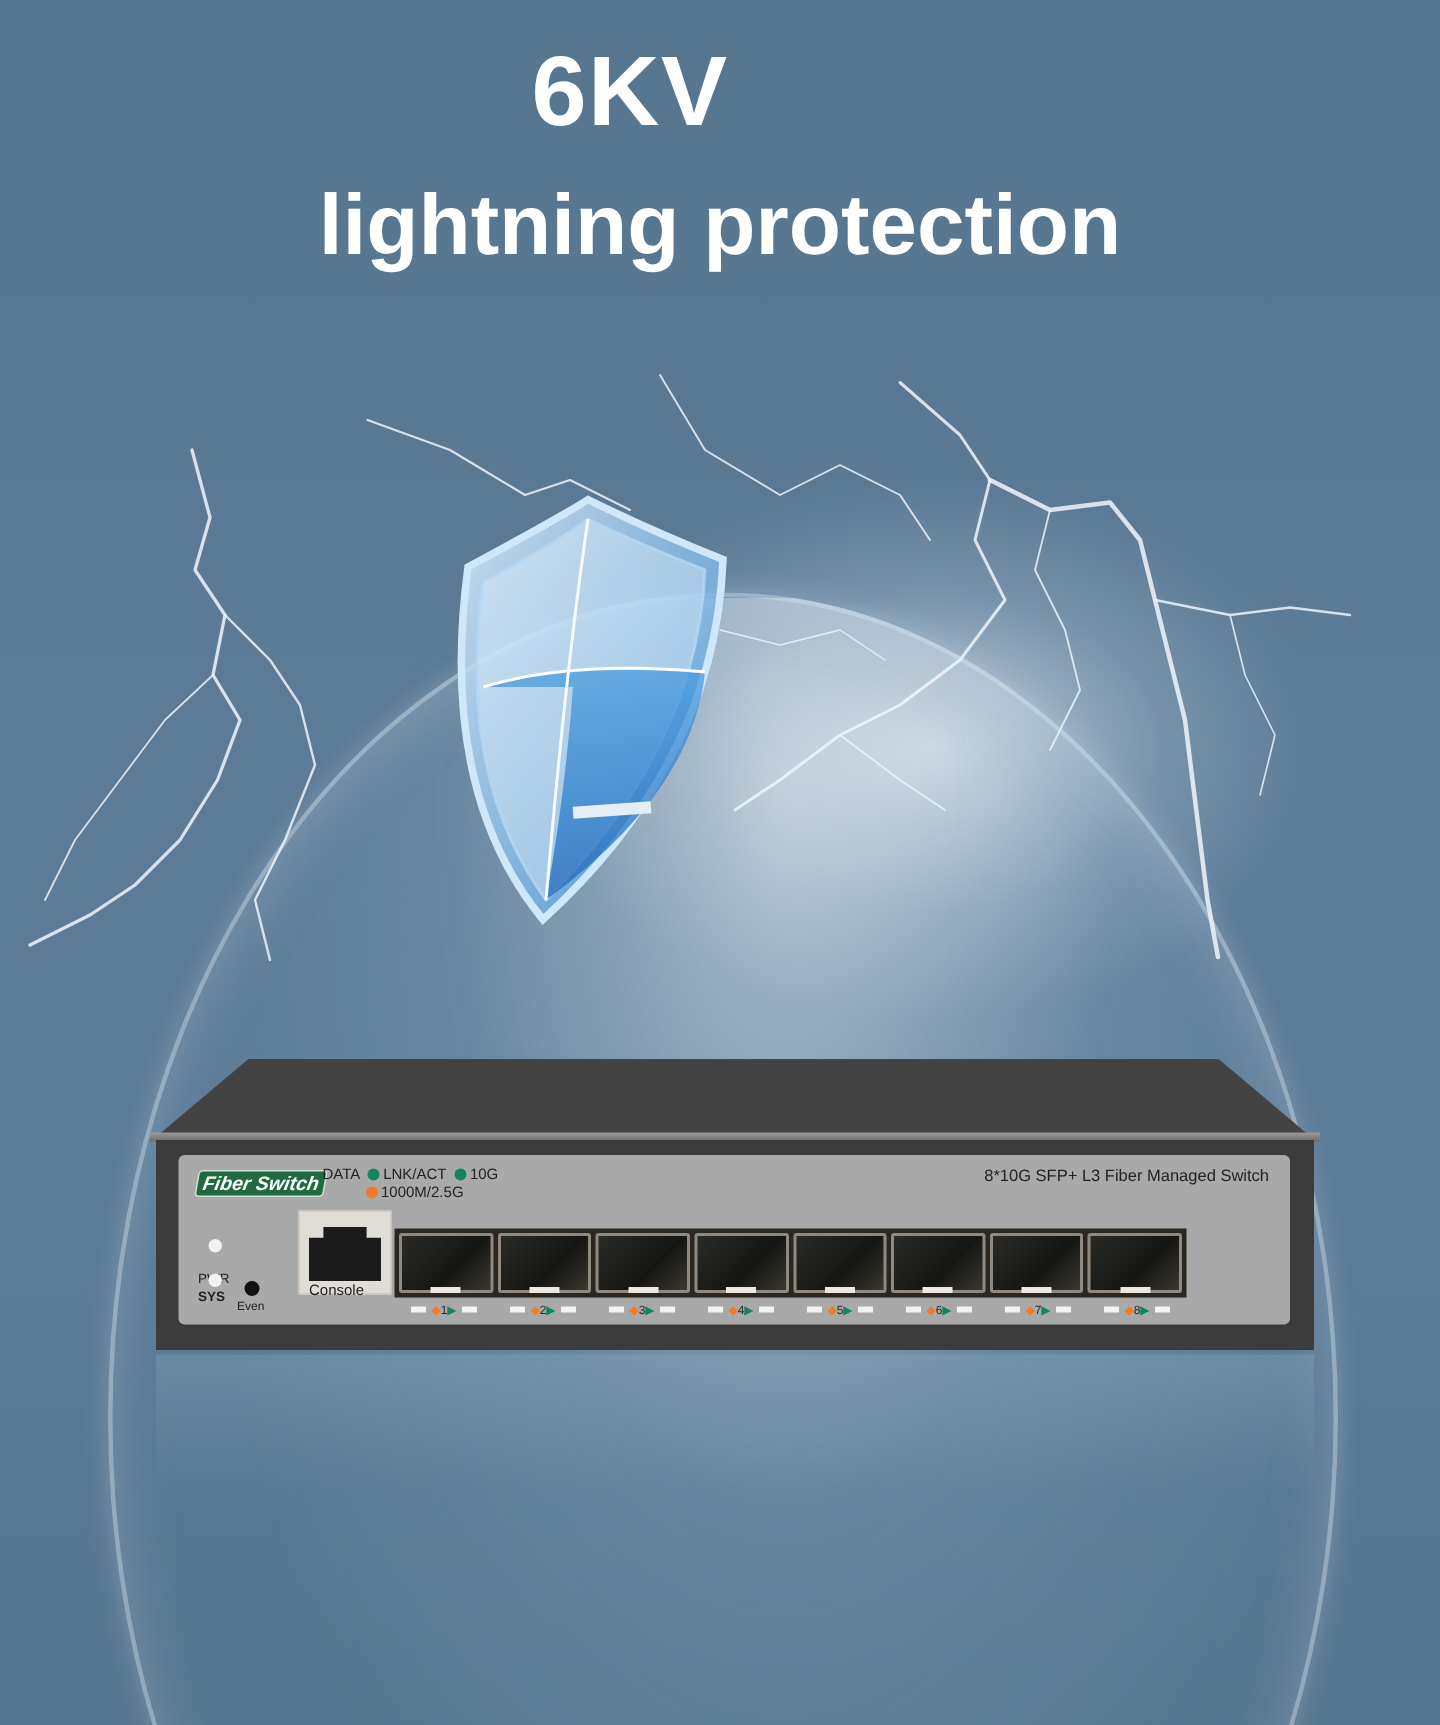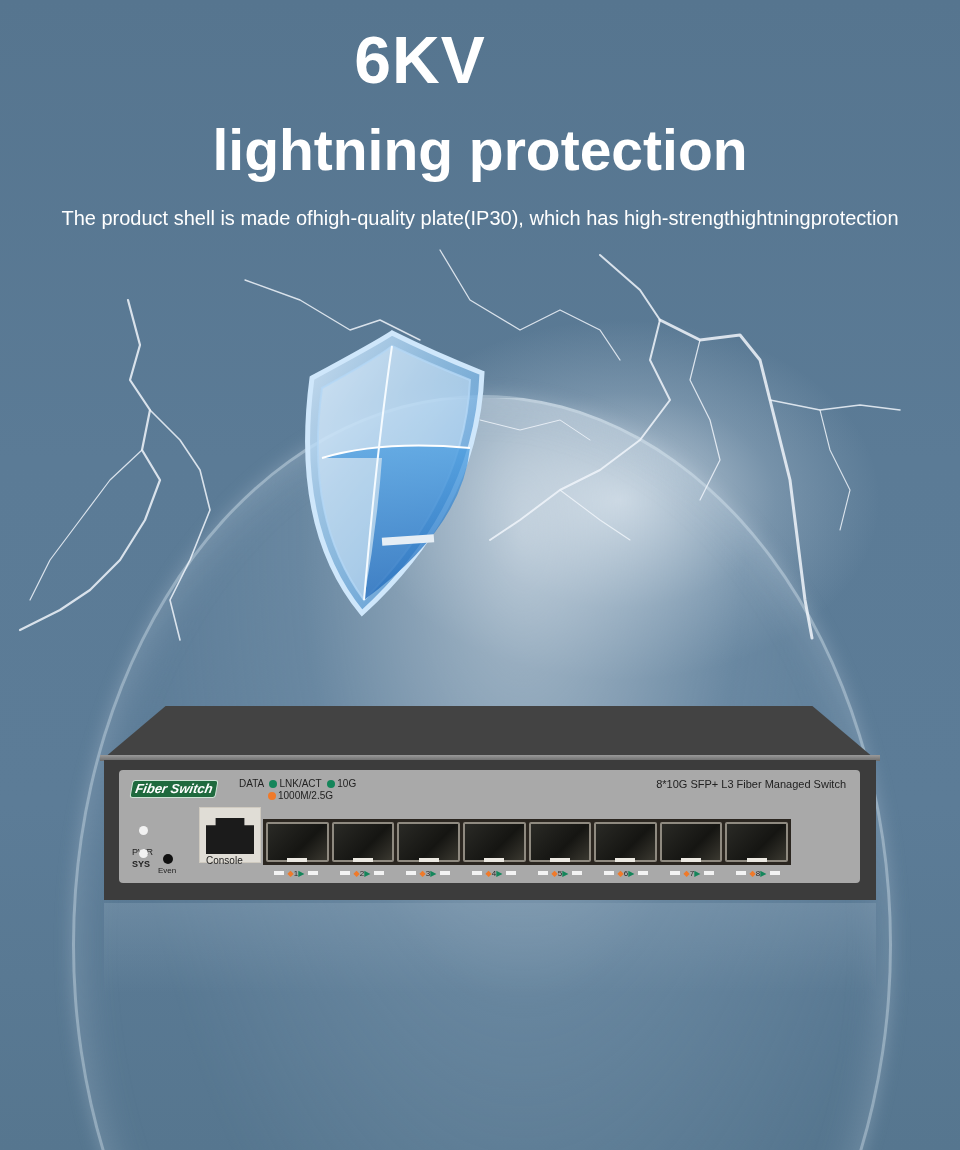--- a/index.html
+++ b/index.html
@@ -58,21 +58,21 @@
     position: absolute; left: 119px; top: 770px; width: 741px; height: 113px;
     background: #a9a9a9; border-radius: 4px;
   }
   .brand {
     position: absolute; left: 12px; top: 10px; width: 86px; height: 18px;
     background: #1f6a3e; border: 1px solid #cfe3d6; border-radius: 3px;
     transform: skewX(-10deg);
     color: #fff; font-style: italic; font-weight: bold; font-size: 13px;
     text-align: center; line-height: 16px;
   }
-  .legend { position: absolute; left: 120px; top: 8px; font-size: 10px; color: #222; line-height: 12px; }
+  .legend { position: absolute; left: 96px; top: 8px; font-size: 10px; color: #222; line-height: 12px; }
   .dot { display: inline-block; width: 8px; height: 8px; border-radius: 50%; vertical-align: -1px; margin: 0 2px 0 3px; }
   .model {
     position: absolute; right: 14px; top: 8px; font-size: 11px; color: #222;
   }
   .led { position: absolute; width: 9px; height: 9px; border-radius: 50%; background: #f2f2f2; }
   .lbl { position: absolute; font-size: 9px; color: #222; }
   .reset { position: absolute; left: 44px; top: 84px; width: 10px; height: 10px; border-radius: 50%; background: #111; }
   .console {
     position: absolute; left: 80px; top: 37px; width: 62px; height: 56px;
     background: #e0ddd6; border: 1px solid #cfcac0;
@@ -123,21 +123,20 @@
   <path d="M700 340 L690 380 L710 420 L720 460 L700 500" stroke-width="1.2"></path>
   <path d="M440 250 L470 300 L520 330 L560 310 L600 330 L620 360" stroke-width="1.3"></path>
   <path d="M820 410 L830 450 L850 490 L840 530" stroke-width="1.1"></path>
   <path d="M560 490 L600 520 L630 540" stroke-width="1.1"></path>
   <path d="M480 420 L520 430 L560 420 L590 440" stroke-width="1"></path>
 </svg>
 
 <div class="title">6KV</div>
 <div class="subtitle">lightning protection</div>
 <div class="desc">
-  <div>The product shell is made ofhigh-quality plate(IP30), which has high-strengthightningprotection</div>
 </div>
 
 <svg class="shield" viewBox="0 0 210 290">
   <defs>
     <linearGradient id="sg1" x1="0" y1="0" x2="1" y2="1">
       <stop offset="0" stop-color="#dff0ff" stop-opacity="0.85"></stop>
       <stop offset="0.5" stop-color="#8fc4ee" stop-opacity="0.75"></stop>
       <stop offset="1" stop-color="#2f7fcf" stop-opacity="0.85"></stop>
     </linearGradient>
     <linearGradient id="sg2" x1="0" y1="0" x2="0" y2="1">

